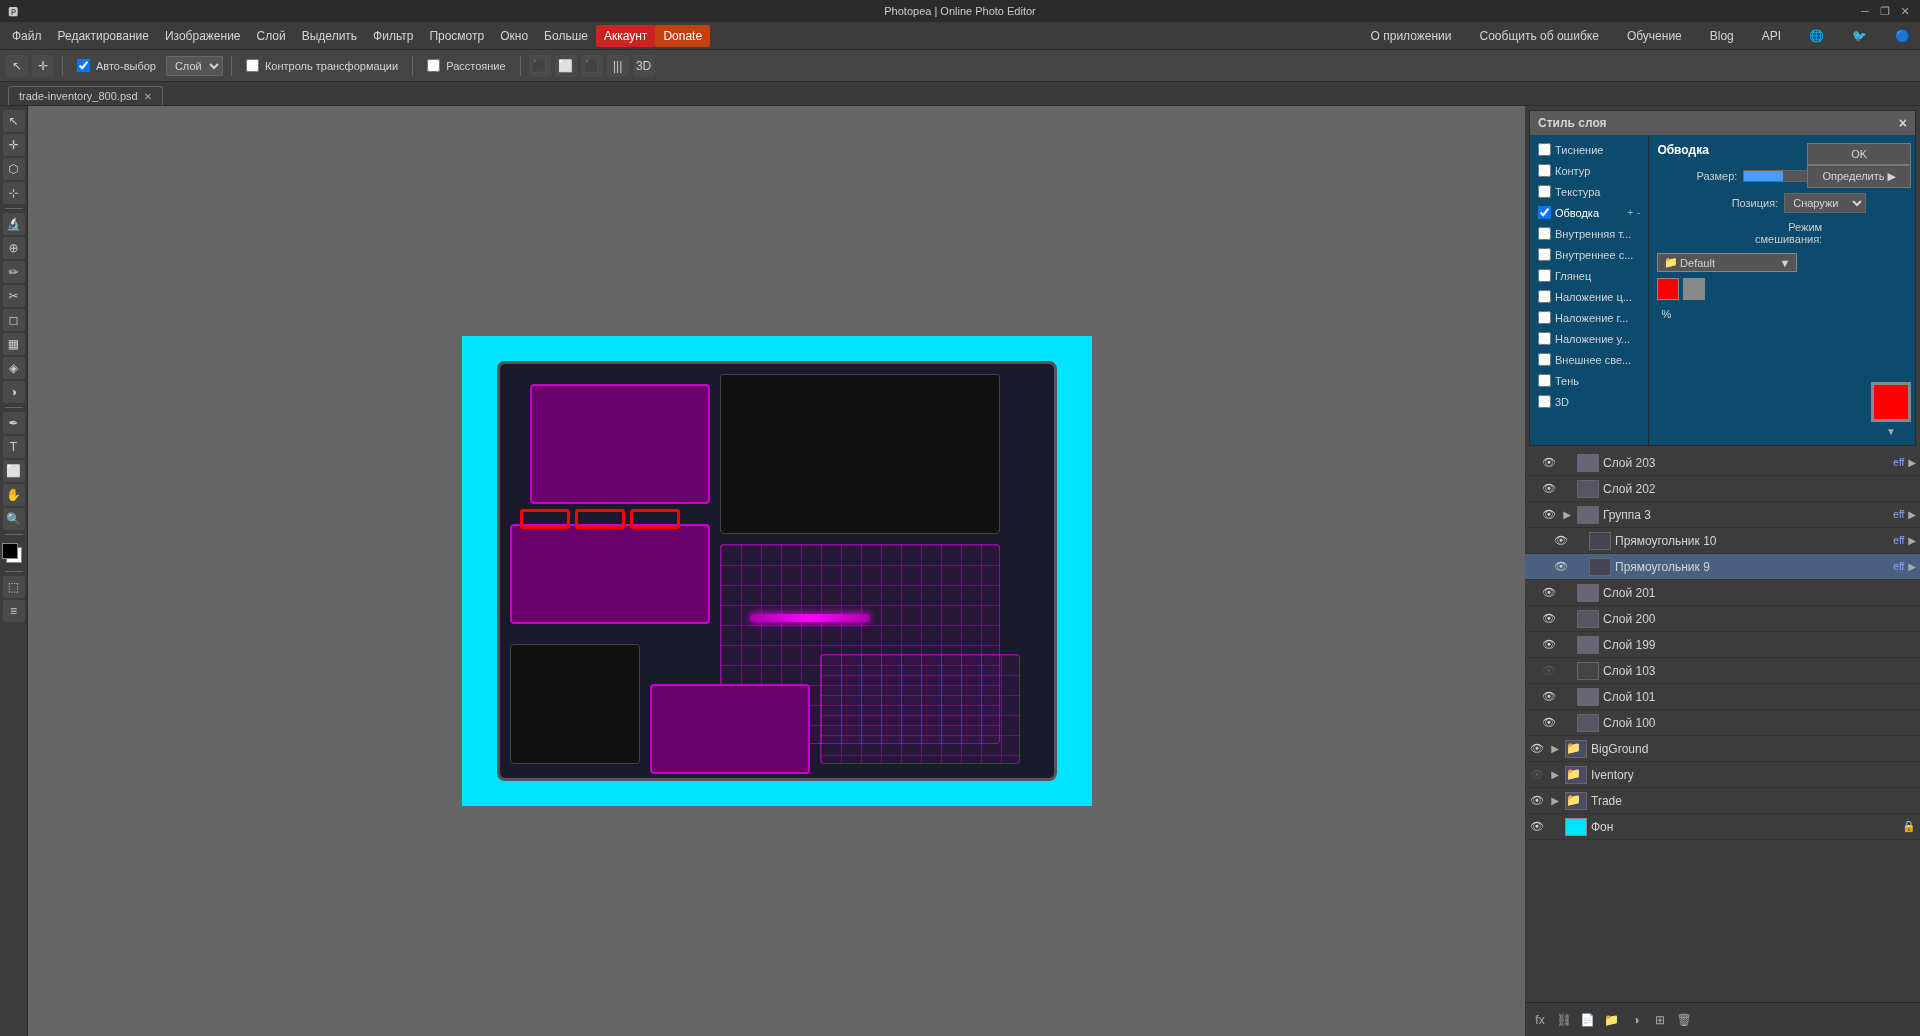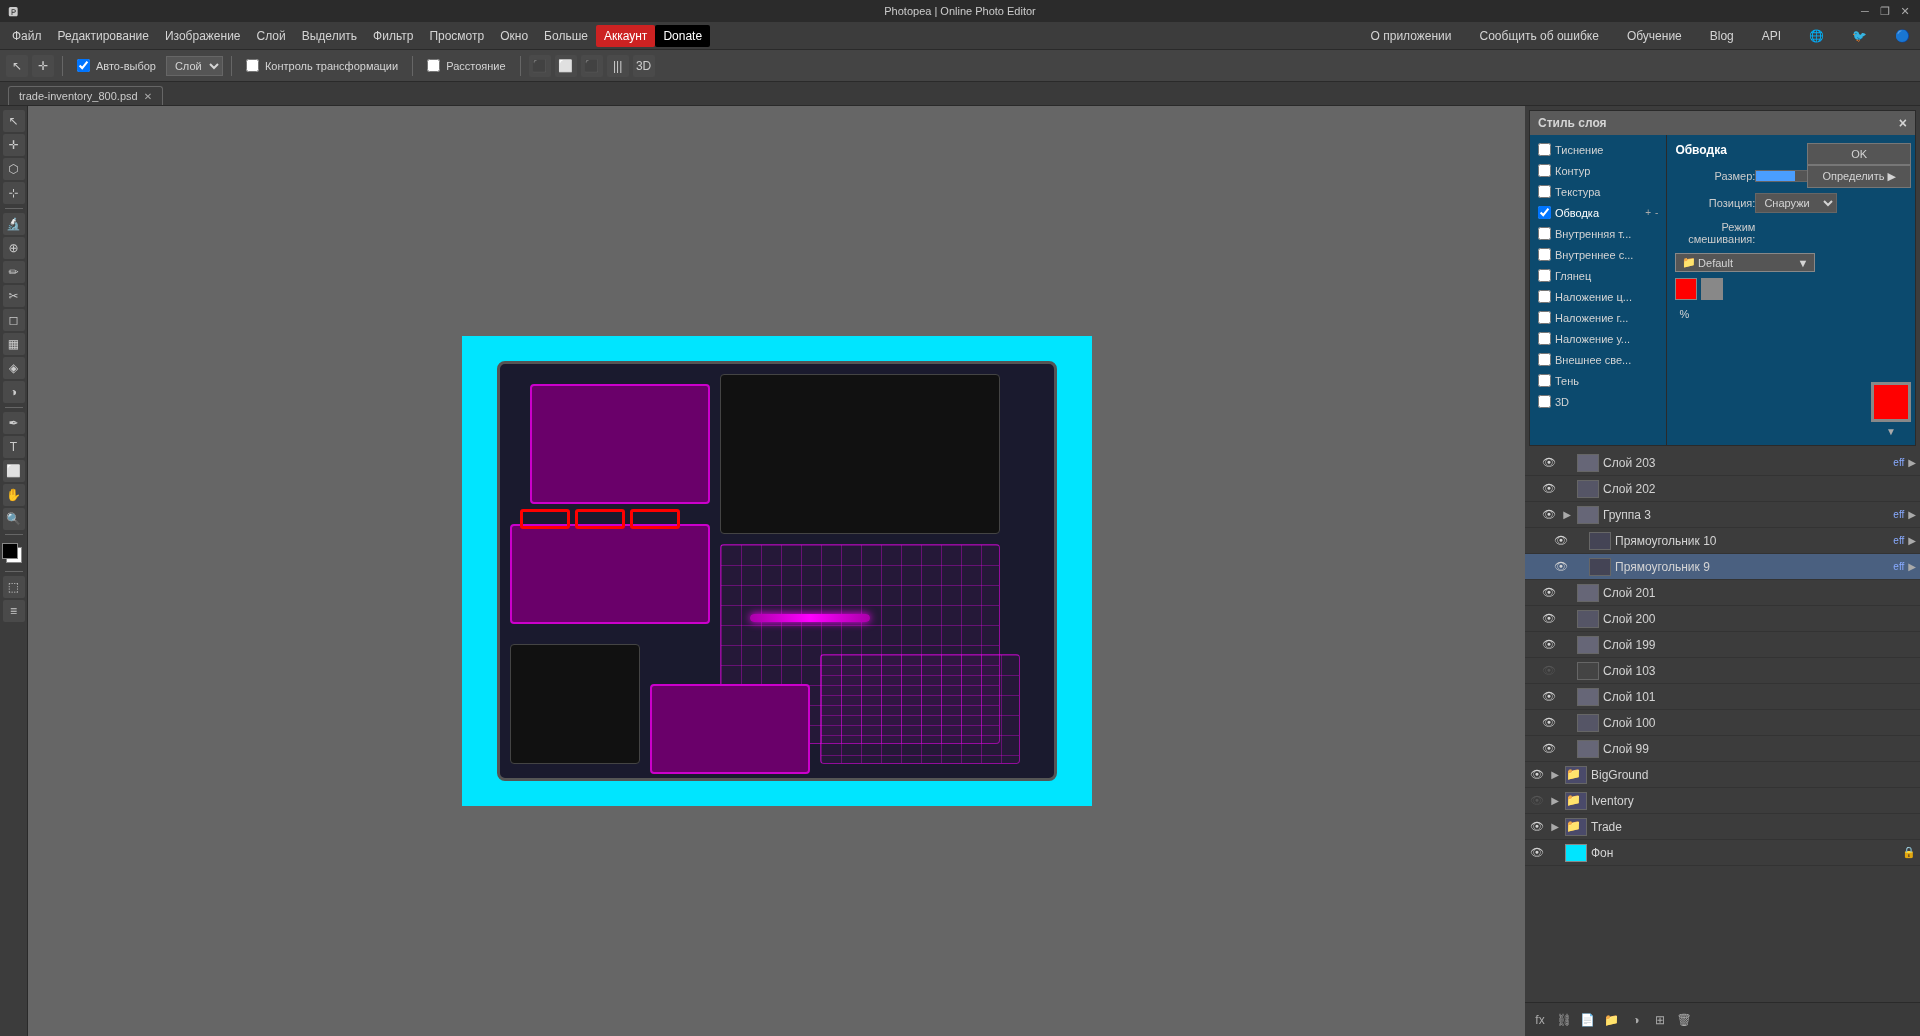--- a/index.html
+++ b/index.html
@@ -59,21 +59,21 @@
       font-size: 12px;
       color: #d4d4d4;
       white-space: nowrap;
     }
     .menu-item.accent {
       background: #cc2222;
       color: white;
       border-radius: 2px;
     }
     .menu-item.donate {
-      background: #000000;
+      background: #c2410c;
       color: white;
       border-radius: 2px;
     }
     .menu-right {
       margin-left: auto;
       display: flex;
       align-items: center;
       gap: 16px;
     }
     .menu-right span {
@@ -298,21 +298,23 @@
     .effect-item input[type=checkbox] { margin: 0; }
     #effect-settings {
       flex: 1;
       padding: 8px;
       position: relative;
     }
     .setting-row {
       display: flex;
       align-items: center;
       margin-bottom: 8px;
-      font-size: 11px;
+      gap: 6px;
+      font-size: 11px;
+      justify-content: center;
     }
     .setting-label {
       width: 80px;
       color: #ccc;
       text-align: right;
     }
     .setting-value-box {
       background: #555;
       border: 1px solid #666;
       color: #fff;
@@ -803,26 +805,20 @@
           <span class="layer-name">Слой 101</span>
         </div>
 
         <div class="layer-row layer-indent-1">
           <span class="layer-vis eye-icon"></span>
           <span class="layer-expand"></span>
           <div class="layer-thumb" style="background:#556;"></div>
           <span class="layer-name">Слой 100</span>
         </div>
 
-        <div class="layer-row layer-indent-1">
-          <span class="layer-vis eye-icon"></span>
-          <span class="layer-expand"></span>
-          <div class="layer-thumb" style="background:#667;"></div>
-          <span class="layer-name">Слой 99</span>
-        </div>
 
         <div class="layer-row">
           <span class="layer-vis eye-icon"></span>
           <span class="layer-expand">▶</span>
           <div class="layer-thumb" style="background:#4a4a6a;">📁</div>
           <span class="layer-name">BigGround</span>
         </div>
 
         <div class="layer-row">
           <span class="layer-vis" style="font-size:11px;color:#555;">👁</span>

